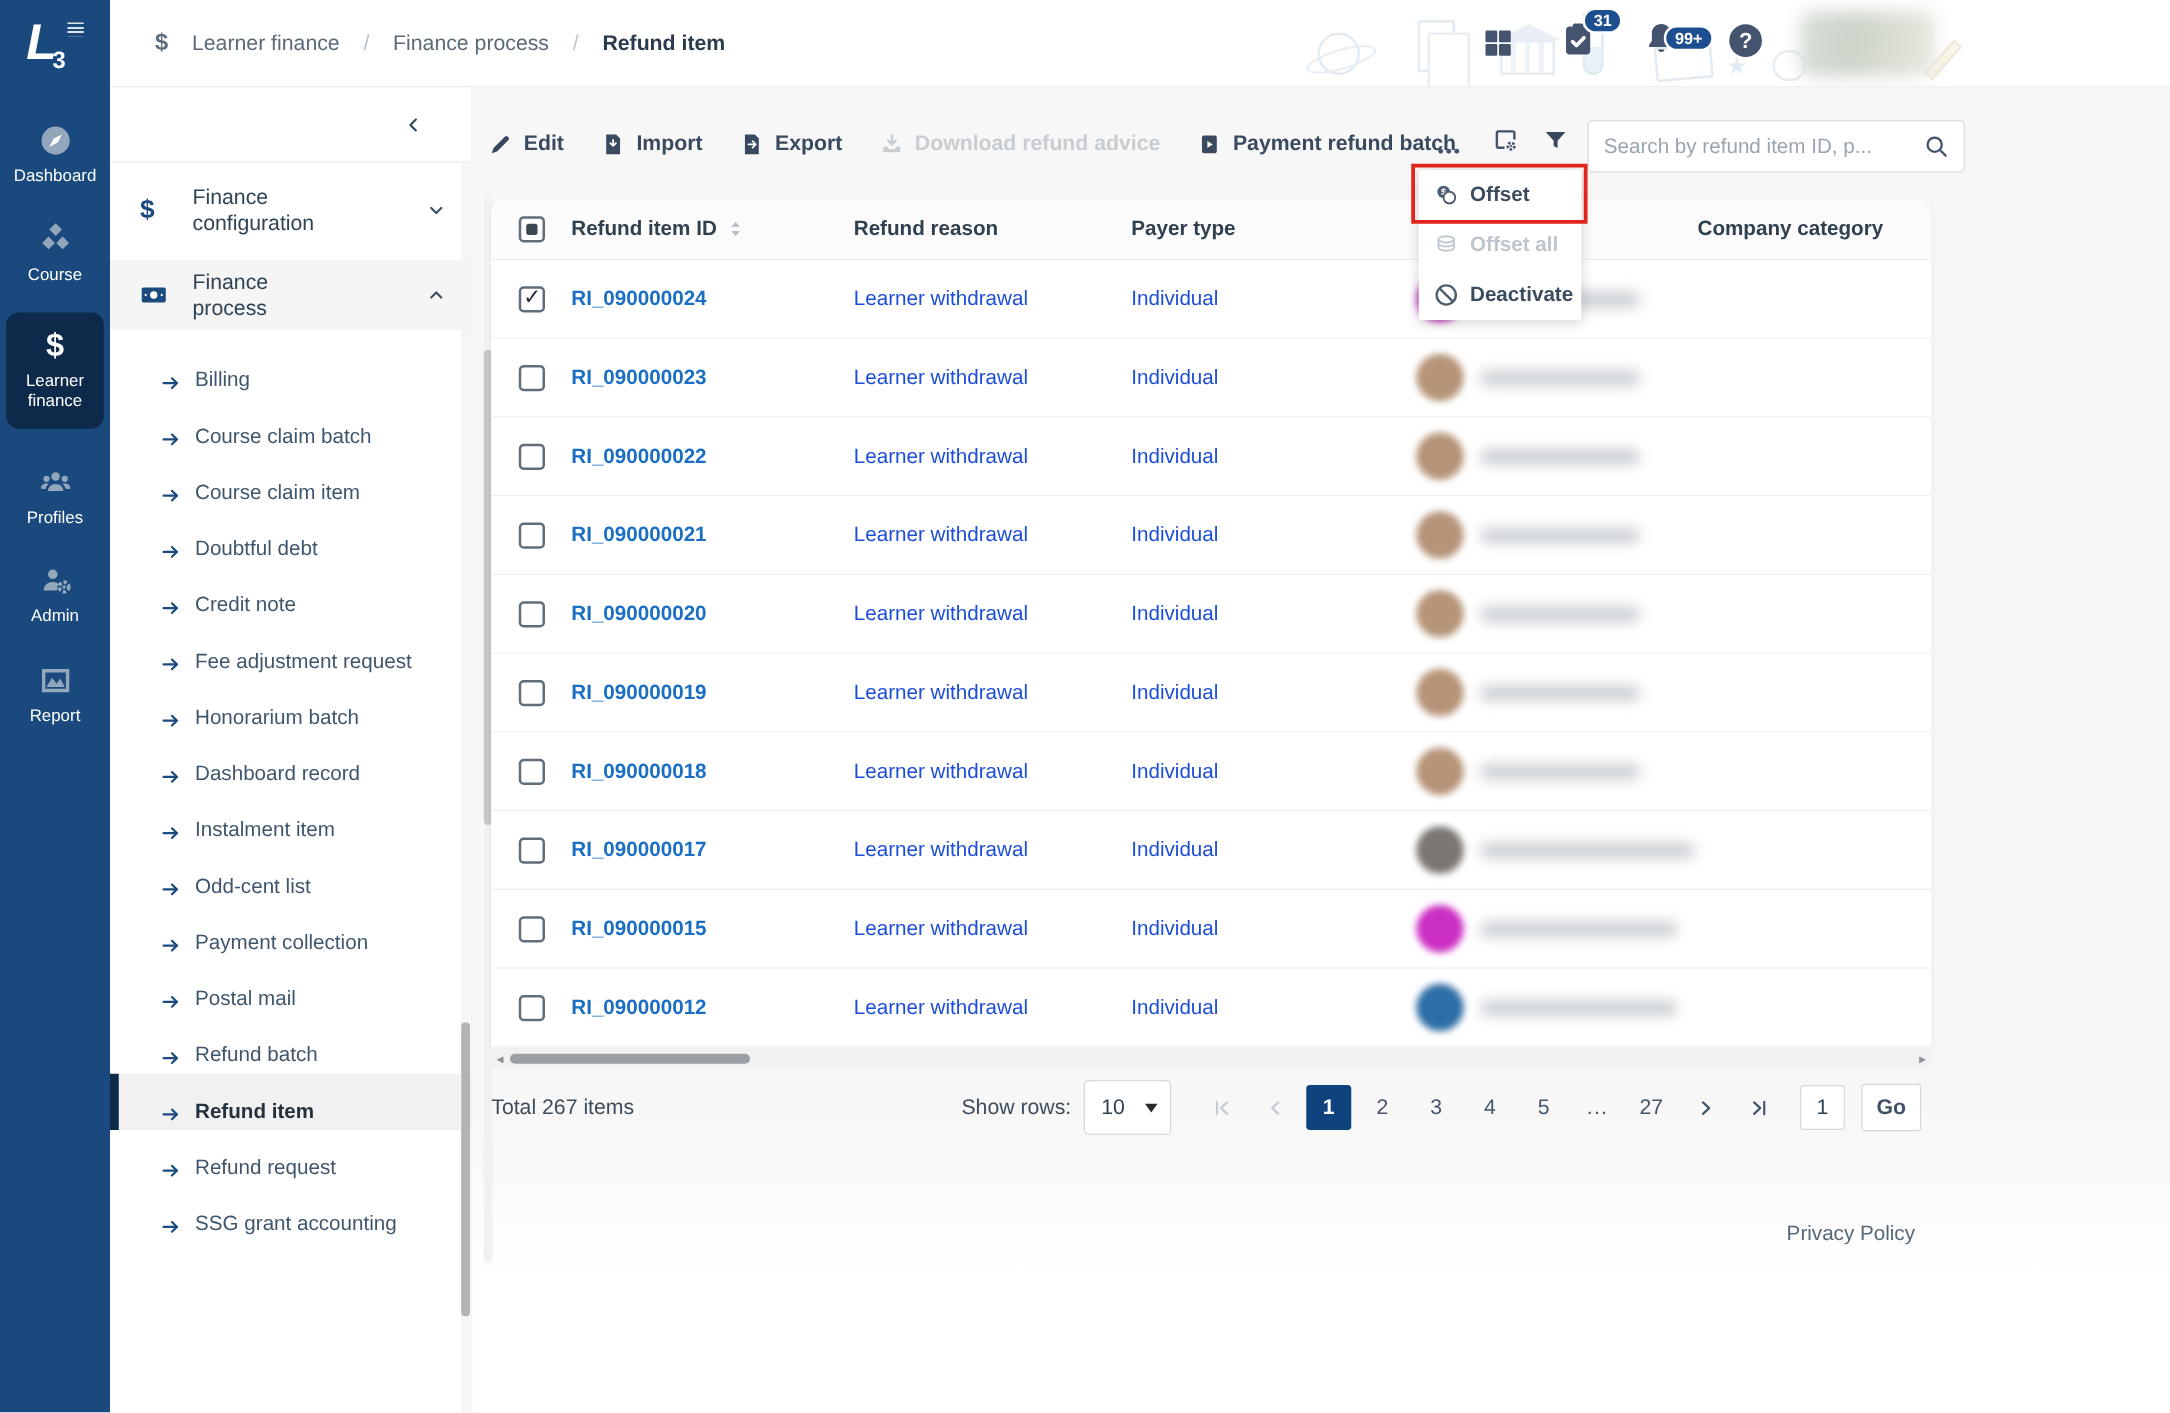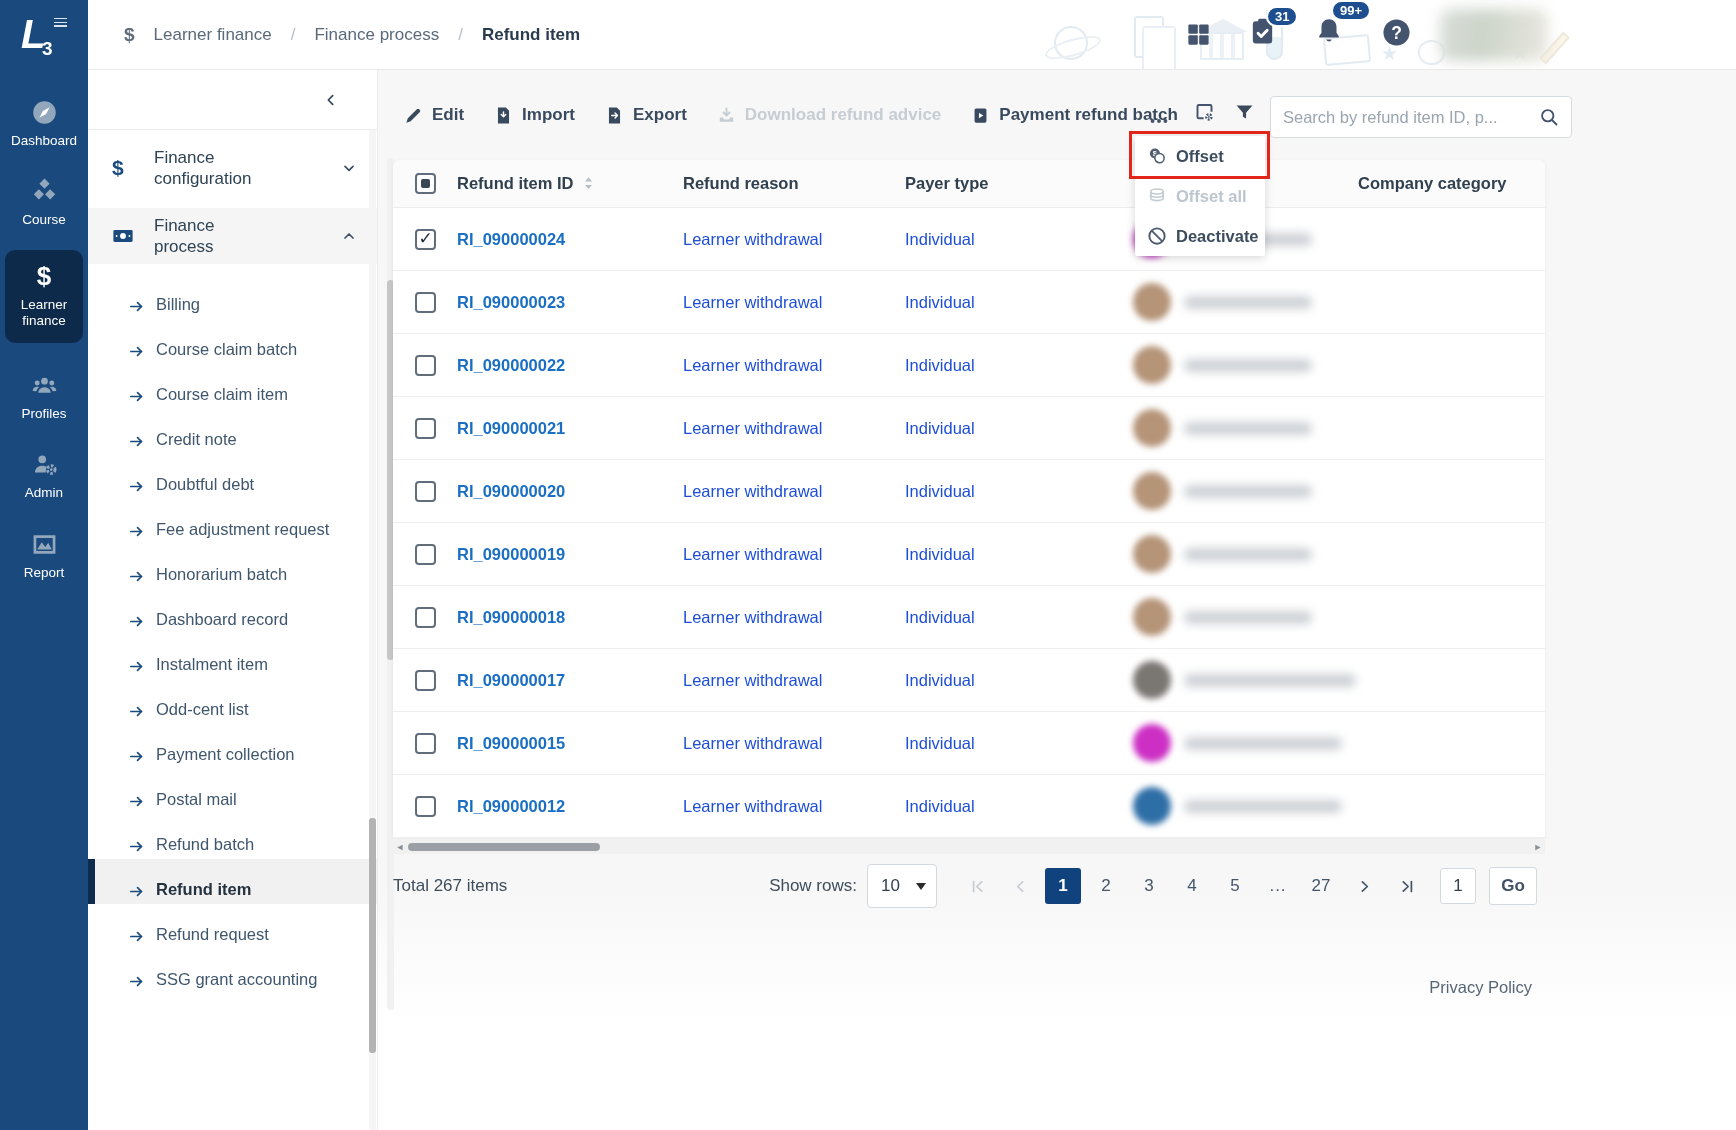--- a/index.html
+++ b/index.html
@@ -45,21 +45,21 @@
 .d-star2{left:1422px;top:40px;font-size:22px;color:#E6EDF3;}
 .d-apple{left:1330px;top:40px;width:27px;height:25px;border:2px solid #E6EDF3;border-radius:48%;}
 .d-pencil{left:1462px;top:30px;width:9px;height:36px;border:2px solid #EFEADB;background:#FBF6E8;transform:rotate(42deg);}
 .icon-btn{position:absolute;color:#44536E;cursor:pointer;z-index:5;}
 #grid-btn{left:1097px;top:21px;}#grid-btn svg{width:27px;height:27px;}
 #task-btn{left:1160px;top:17px;}#task-btn svg{width:29px;height:29px;}
 #bell-btn{left:1226px;top:16px;}#bell-btn svg{width:30px;height:30px;}
 #help-btn{left:1294px;top:18px;}#help-btn svg{width:29px;height:29px;}
 .badge{position:absolute;background:#1D4E8F;color:#fff;border:2.5px solid #fff;border-radius:12px;font-size:13px;font-weight:700;padding:1px 7px;z-index:7;}
 #task-badge{left:1178px;top:6px;}
-#bell-badge{left:1243px;top:0;}
+#bell-badge{left:1243px;top:20px;}
 .avatar-blob{position:absolute;left:1352px;top:9px;width:108px;height:52px;border-radius:10px;background:linear-gradient(100deg,#d9ded9,#ccd4c9 40%,#eae8e0);filter:blur(7px);z-index:4;cursor:pointer;}
 
 .content{flex:1;display:flex;min-height:0;}
 
 
 .subnav{width:290px;background:#fff;position:relative;flex-shrink:0;border-right:1px solid #ECECEC;}
 .collapse-row{height:60px;border-bottom:1px solid #EDEDED;position:relative;}
 .collapse-btn{position:absolute;right:38px;top:22px;color:#33475C;cursor:pointer;}
 .collapse-btn svg{width:16px;height:16px;}
 .fin-group{display:flex;align-items:center;padding:0 20px 0 24px;min-height:56px;cursor:pointer;}
@@ -79,21 +79,21 @@
 .fin-child.active{background:#F1F1F1;}
 .fin-child.active::before{content:"";position:absolute;left:0;top:0;bottom:0;width:7px;background:#0F2B4B;}
 .fin-child.active .fin-child-label{color:#24323F;font-weight:700;}
 .subnav-track{position:absolute;right:1px;top:60px;bottom:0;width:7px;background:#F5F5F5;}
 .subnav-thumb{position:absolute;right:1px;top:748px;height:235px;width:7px;background:#B3B3B3;border-radius:3px;cursor:pointer;}
 
 
 .main{flex:1;position:relative;background:linear-gradient(180deg,#F7F7F7 0%,#F7F7F7 77%,#FFFFFF 90%,#FFFFFF 100%);min-width:0;}
 .main-vtrack{position:absolute;left:9px;top:88px;width:7px;height:852px;background:#F1F1F1;border-radius:4px;}
 .main-vthumb{position:absolute;left:9px;top:210px;width:7px;height:380px;background:#C6C6C6;border-radius:4px;cursor:pointer;}
-.toolbar{position:absolute;left:26px;top:22px;height:46px;display:flex;align-items:center;gap:30px;z-index:5;}
+.toolbar{position:absolute;left:13px;top:22px;height:46px;display:flex;align-items:center;gap:30px;z-index:5;}
 .tool-btn{display:flex;align-items:center;gap:9px;font-size:17px;font-weight:700;color:#394A5E;cursor:pointer;white-space:nowrap;}
 .t-ico{display:flex;}
 .t-ico svg{width:19px;height:19px;}
 .tool-btn.disabled{color:#C6CDD3;cursor:default;}
 #more-btn{position:absolute;left:770px;top:40px;color:#44536E;cursor:pointer;z-index:5;}
 #more-btn svg{width:22px;height:22px;}
 #colcfg-btn{position:absolute;left:816px;top:32px;color:#44536E;cursor:pointer;z-index:5;}
 #colcfg-btn svg{width:21px;height:21px;}
 #filter-btn{position:absolute;left:856px;top:32px;color:#3A4A5C;cursor:pointer;z-index:5;}
 #filter-btn svg{width:21px;height:21px;}
@@ -362,31 +362,31 @@
     <span class="fin-child-label">Course claim item</span>
   </div>
 
   <div class="fin-child">
     <span class="arr">
                 <svg viewBox="0 0 24 24" fill="none" stroke="currentColor" stroke-width="2.4" stroke-linecap="round" stroke-linejoin="round">
                   <path d="M4 12h15"></path>
                   <path d="M13.5 6.5L19 12l-5.5 5.5"></path>
                 </svg>
               </span>
+    <span class="fin-child-label">Doubtful debt</span>
+  </div>
+
+  <div class="fin-child">
+    <span class="arr">
+                <svg viewBox="0 0 24 24" fill="none" stroke="currentColor" stroke-width="2.4" stroke-linecap="round" stroke-linejoin="round">
+                  <path d="M4 12h15"></path>
+                  <path d="M13.5 6.5L19 12l-5.5 5.5"></path>
+                </svg>
+              </span>
     <span class="fin-child-label">Credit note</span>
-  </div>
-
-  <div class="fin-child">
-    <span class="arr">
-                <svg viewBox="0 0 24 24" fill="none" stroke="currentColor" stroke-width="2.4" stroke-linecap="round" stroke-linejoin="round">
-                  <path d="M4 12h15"></path>
-                  <path d="M13.5 6.5L19 12l-5.5 5.5"></path>
-                </svg>
-              </span>
-    <span class="fin-child-label">Doubtful debt</span>
   </div>
 
   <div class="fin-child">
     <span class="arr">
                 <svg viewBox="0 0 24 24" fill="none" stroke="currentColor" stroke-width="2.4" stroke-linecap="round" stroke-linejoin="round">
                   <path d="M4 12h15"></path>
                   <path d="M13.5 6.5L19 12l-5.5 5.5"></path>
                 </svg>
               </span>
     <span class="fin-child-label">Fee adjustment request</span>

